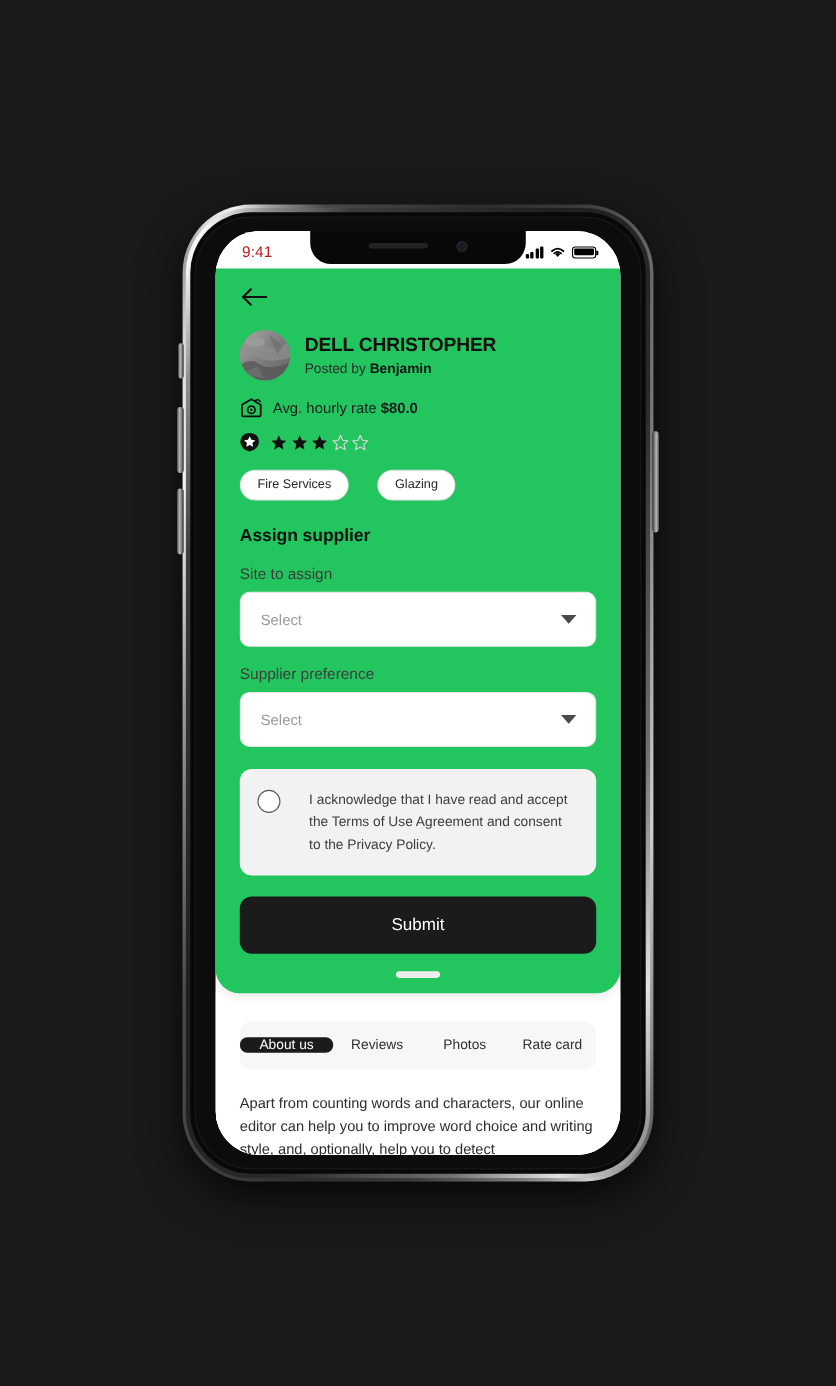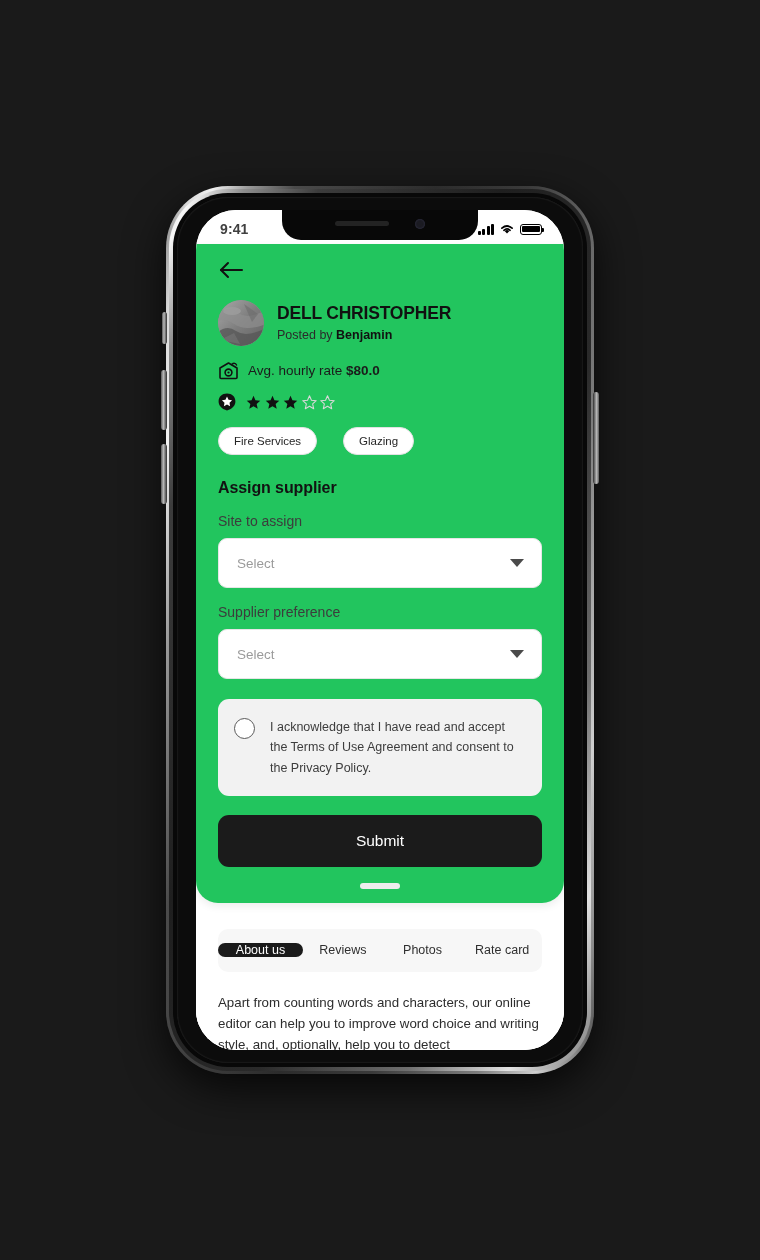--- a/index.html
+++ b/index.html
@@ -125,22 +125,22 @@
     top: 0; left: 0; right: 0;
     height: 32px;
     display: flex;
     align-items: center;
     justify-content: space-between;
     padding: 6px 22px 0 24px;
     z-index: 30;
   }
   .status-time {
     font-size: 14px;
-    font-weight: bold;
-    color: #404040;
+    font-weight: normal;
+    color: #b91c1c;
     letter-spacing: 0.1px;
   }
   .status-icons {
     display: flex;
     align-items: center;
     gap: 5px;
   }
   .bars { display: flex; align-items: flex-end; gap: 1.5px; height: 11px; }
   .bars i { display:block; width: 3px; background: #000; border-radius: 1px; }
   .bars i:nth-child(1){ height:4px; }
@@ -296,21 +296,21 @@
     border-top: 8px solid #4a4a4a;
   }
 
   
   .consent {
     margin-top: 20px;
     background: #f2f2f2;
     border-radius: 11px;
     padding: 18px 18px 18px 16px;
     display: flex;
-    gap: 15px;
+    gap: 26px;
     align-items: flex-start;
   }
   .radio {
     width: 21px; height: 21px;
     border-radius: 50%;
     border: 1.8px solid #5a5a5a;
     background: #fff;
     flex: 0 0 21px;
     margin-top: 1px;
     cursor: pointer;

